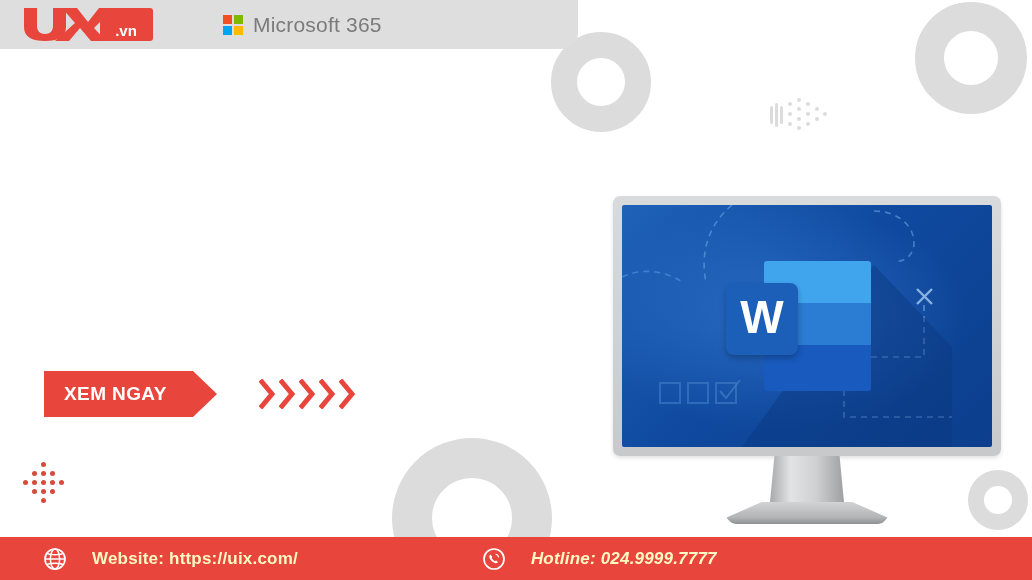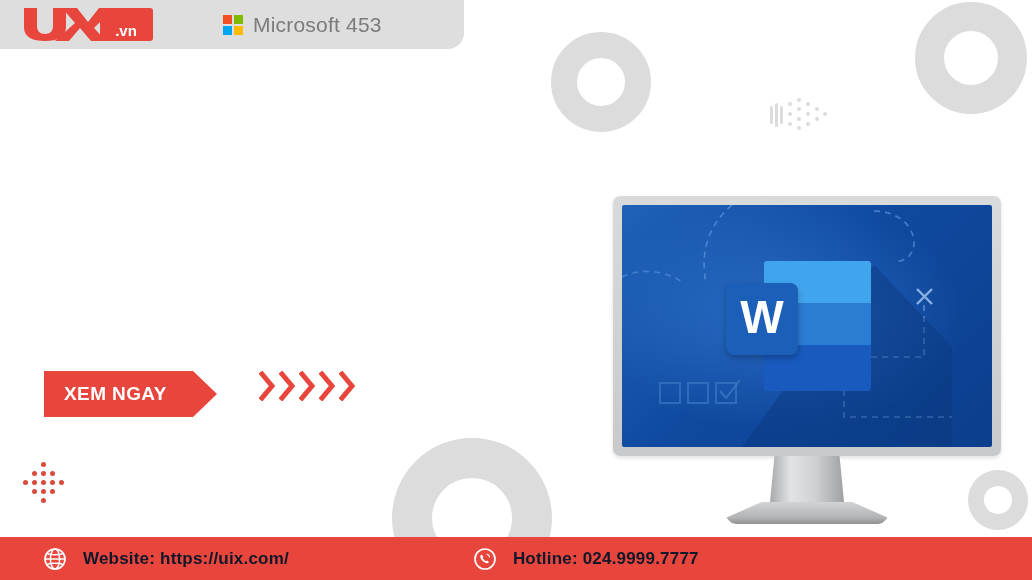--- a/index.html
+++ b/index.html
@@ -25,21 +25,21 @@
 
   .dots-red   { top:462px; left:20px; width:48px; height:42px; }
   .dots-red i { background:#d94a3d; }
   .dots-gray  { top:98px; left:770px; width:58px; height:34px; }
   .dots-gray i{ background:#dcdcdc; width:4px; height:4px; }
   .dots-gray .bar { position:absolute; width:3px; border-radius:2px; background:#dcdcdc; }
 
   
   .header-bar {
     position:absolute; top:0; left:0;
-    width:464px; height:49px;
+    width:578px; height:49px;
     background:#dedede;
     border-bottom-right-radius:16px;
     display:flex; align-items:center;
   }
   .ux-logo { margin-left:22px; display:flex; align-items:flex-end; height:34px; }
   .ux-logo svg { display:block; }
 
   .ms-logo { margin-left:68px; display:flex; align-items:center; gap:10px; }
   .ms-squares { width:20px; height:20px; display:grid; grid-template-columns:9px 9px; grid-template-rows:9px 9px; gap:2px; }
   .ms-squares span { display:block; }
@@ -54,21 +54,21 @@
     font-size:26px; font-weight:bold; color:#58595b; letter-spacing:.1px;
     font-family:"Liberation Sans", sans-serif;
   }
   .headline .line2 {
     margin-top:14px;
     font-size:26px; font-weight:bold; color:#e8453c; letter-spacing:.1px;
     font-family:"Liberation Sans", sans-serif; white-space:nowrap;
   }
 
   
-  .cta-row { position:absolute; left:44px; top:371px; display:flex; }
+  .cta-row { position:absolute; left:44px; top:371px; display:flex; align-items:center; }
   .cta-btn {
     position:relative; height:46px;
     background:#e8453c; color:#ffffff;
     display:flex; align-items:center;
     padding:0 26px 0 20px;
     font-size:19px; font-weight:bold; letter-spacing:.4px;
     border:none; cursor:pointer;
     font-family:"Liberation Sans", sans-serif;
   }
   .cta-btn::after {
@@ -124,24 +124,24 @@
     background:linear-gradient(180deg,#d2d3d5 0%, #b3b4b6 70%, #8f9092 100%);
     clip-path:polygon(22% 0%, 78% 0%, 100% 72%, 96% 100%, 4% 100%, 0% 72%);
     border-radius:0 0 10px 10px;
   }
 
   
   .footer-bar {
     position:absolute; left:0; bottom:0; width:1032px; height:43px;
     background:#e8453c; display:flex; align-items:center;
   }
-  .footer-item { display:flex; align-items:center; gap:16px; color:#0f172a; }
+  .footer-item { display:flex; align-items:center; gap:25px; color:#fef9c3; }
   .footer-item .txt { font-size:17px; font-weight:bold; letter-spacing:.2px; font-family:"Liberation Sans", sans-serif; }
   .fi-website { margin-left:43px; }
-  .fi-hotline { margin-left:184px; }
+  .fi-hotline { margin-left:184px;font-style:italic; }
   .icon-circ svg { display:block; }
 </style>
 </head>
 <body>
 
 <div class="deco ring ring-a"></div>
 <div class="deco ring ring-b"></div>
 <div class="deco ring ring-c"></div>
 <div class="deco ring ring-d"></div>
 
@@ -191,21 +191,21 @@
     </svg>
   </div>
 
   <div class="ms-logo">
     <div class="ms-squares">
       <span style="background:#f25022"></span>
       <span style="background:#7fba00"></span>
       <span style="background:#00a4ef"></span>
       <span style="background:#ffb900"></span>
     </div>
-    <div class="ms-word">Microsoft 453</div>
+    <div class="ms-word">Microsoft 365</div>
   </div>
 
 </div>
 
 <div class="headline">
 </div>
 
 <div class="cta-row">
   <button class="cta-btn">XEM NGAY</button>
   <div class="chevrons">

